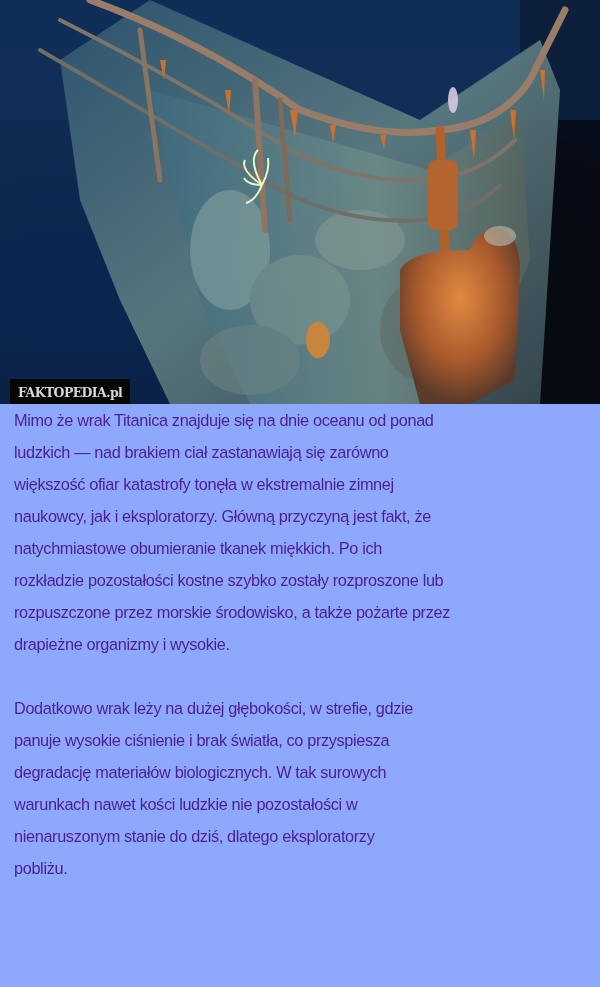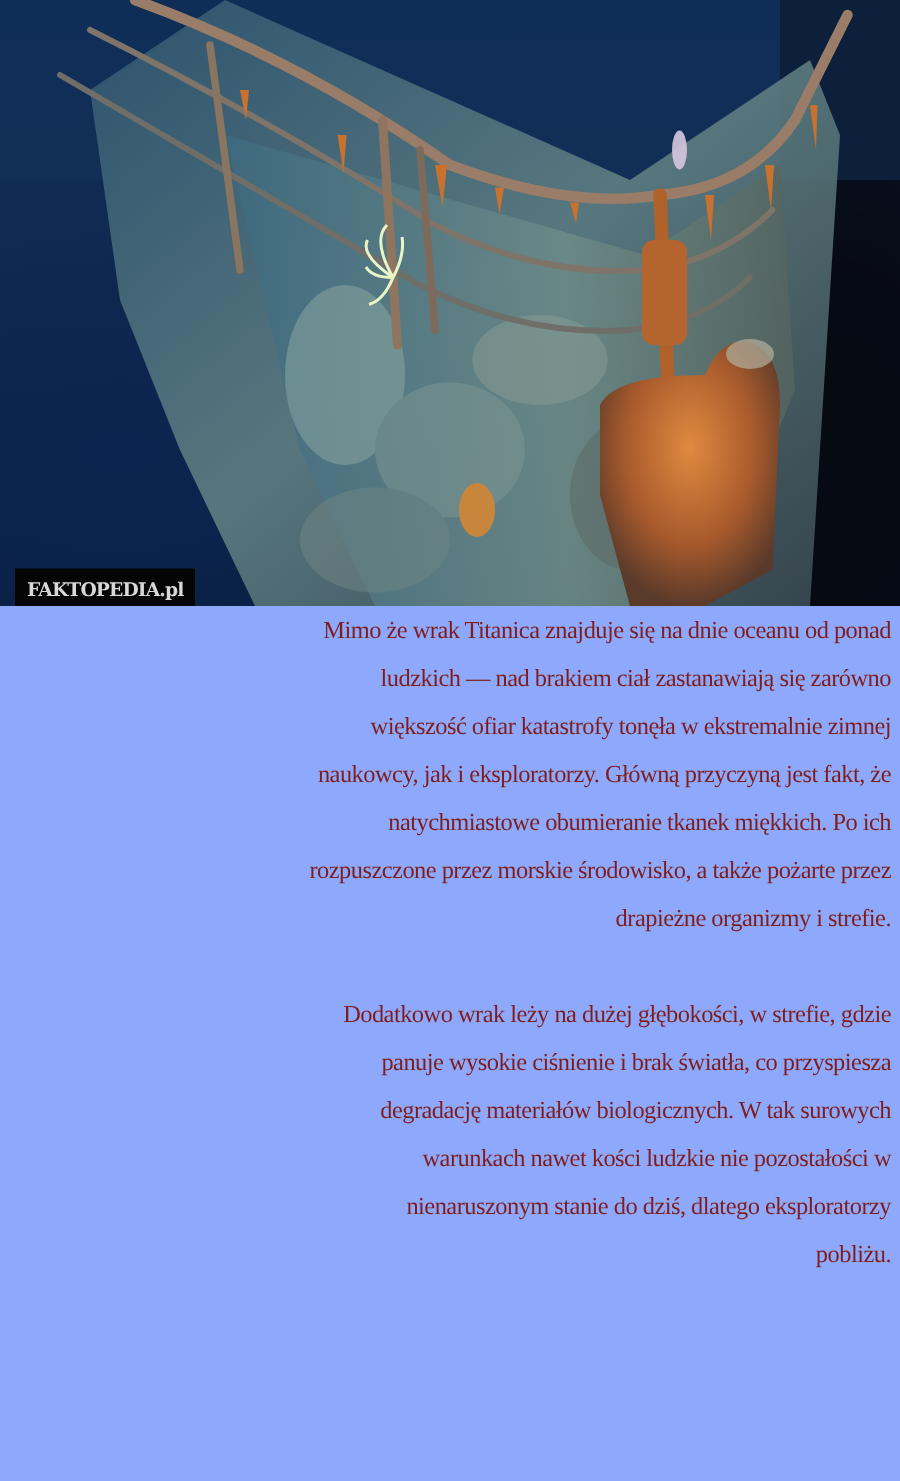--- a/index.html
+++ b/index.html
@@ -51,26 +51,25 @@
       line-height: 20px;
       letter-spacing: -0.6px;
       white-space: nowrap;
     }
     
     .caption {
       position: absolute;
       left: 14px;
       top: 404px;
       width: 580px;
-      color: #7f1d1d;
-      font-family: Liberation Serif, serif;
+      color: #4c1d95;
+      font-family: Liberation Sans, sans-serif;
       font-size: 16.3px;
       letter-spacing: -0.35px;
       line-height: 32px;
-      text-align: right;
     }
     .caption .paragraph {
       margin: 0;
     }
     .caption .line {
       display: block;
       white-space: nowrap;
       height: 32px;
     }
     .caption .gap {
@@ -160,22 +159,23 @@
     <div class="watermark">FAKTOPEDIA.pl</div>
   </div>
 
   <div class="caption">
     <p class="paragraph">
       <span class="line">Mimo że wrak Titanica znajduje się na dnie oceanu od ponad</span>
       <span class="line">ludzkich — nad brakiem ciał zastanawiają się zarówno</span>
       <span class="line">większość ofiar katastrofy tonęła w ekstremalnie zimnej</span>
       <span class="line">naukowcy, jak i eksploratorzy. Główną przyczyną jest fakt, że</span>
       <span class="line">natychmiastowe obumieranie tkanek miękkich. Po ich</span>
+      <span class="line">rozkładzie pozostałości kostne szybko zostały rozproszone lub</span>
       <span class="line">rozpuszczone przez morskie środowisko, a także pożarte przez</span>
-      <span class="line">drapieżne organizmy i strefie.</span>
+      <span class="line">drapieżne organizmy i wysokie.</span>
     </p>
     <div class="gap"></div>
     <p class="paragraph">
       <span class="line">Dodatkowo wrak leży na dużej głębokości, w strefie, gdzie</span>
       <span class="line">panuje wysokie ciśnienie i brak światła, co przyspiesza</span>
       <span class="line">degradację materiałów biologicznych. W tak surowych</span>
       <span class="line">warunkach nawet kości ludzkie nie pozostałości w</span>
       <span class="line">nienaruszonym stanie do dziś, dlatego eksploratorzy</span>
       <span class="line">pobliżu.</span>
     </p>

